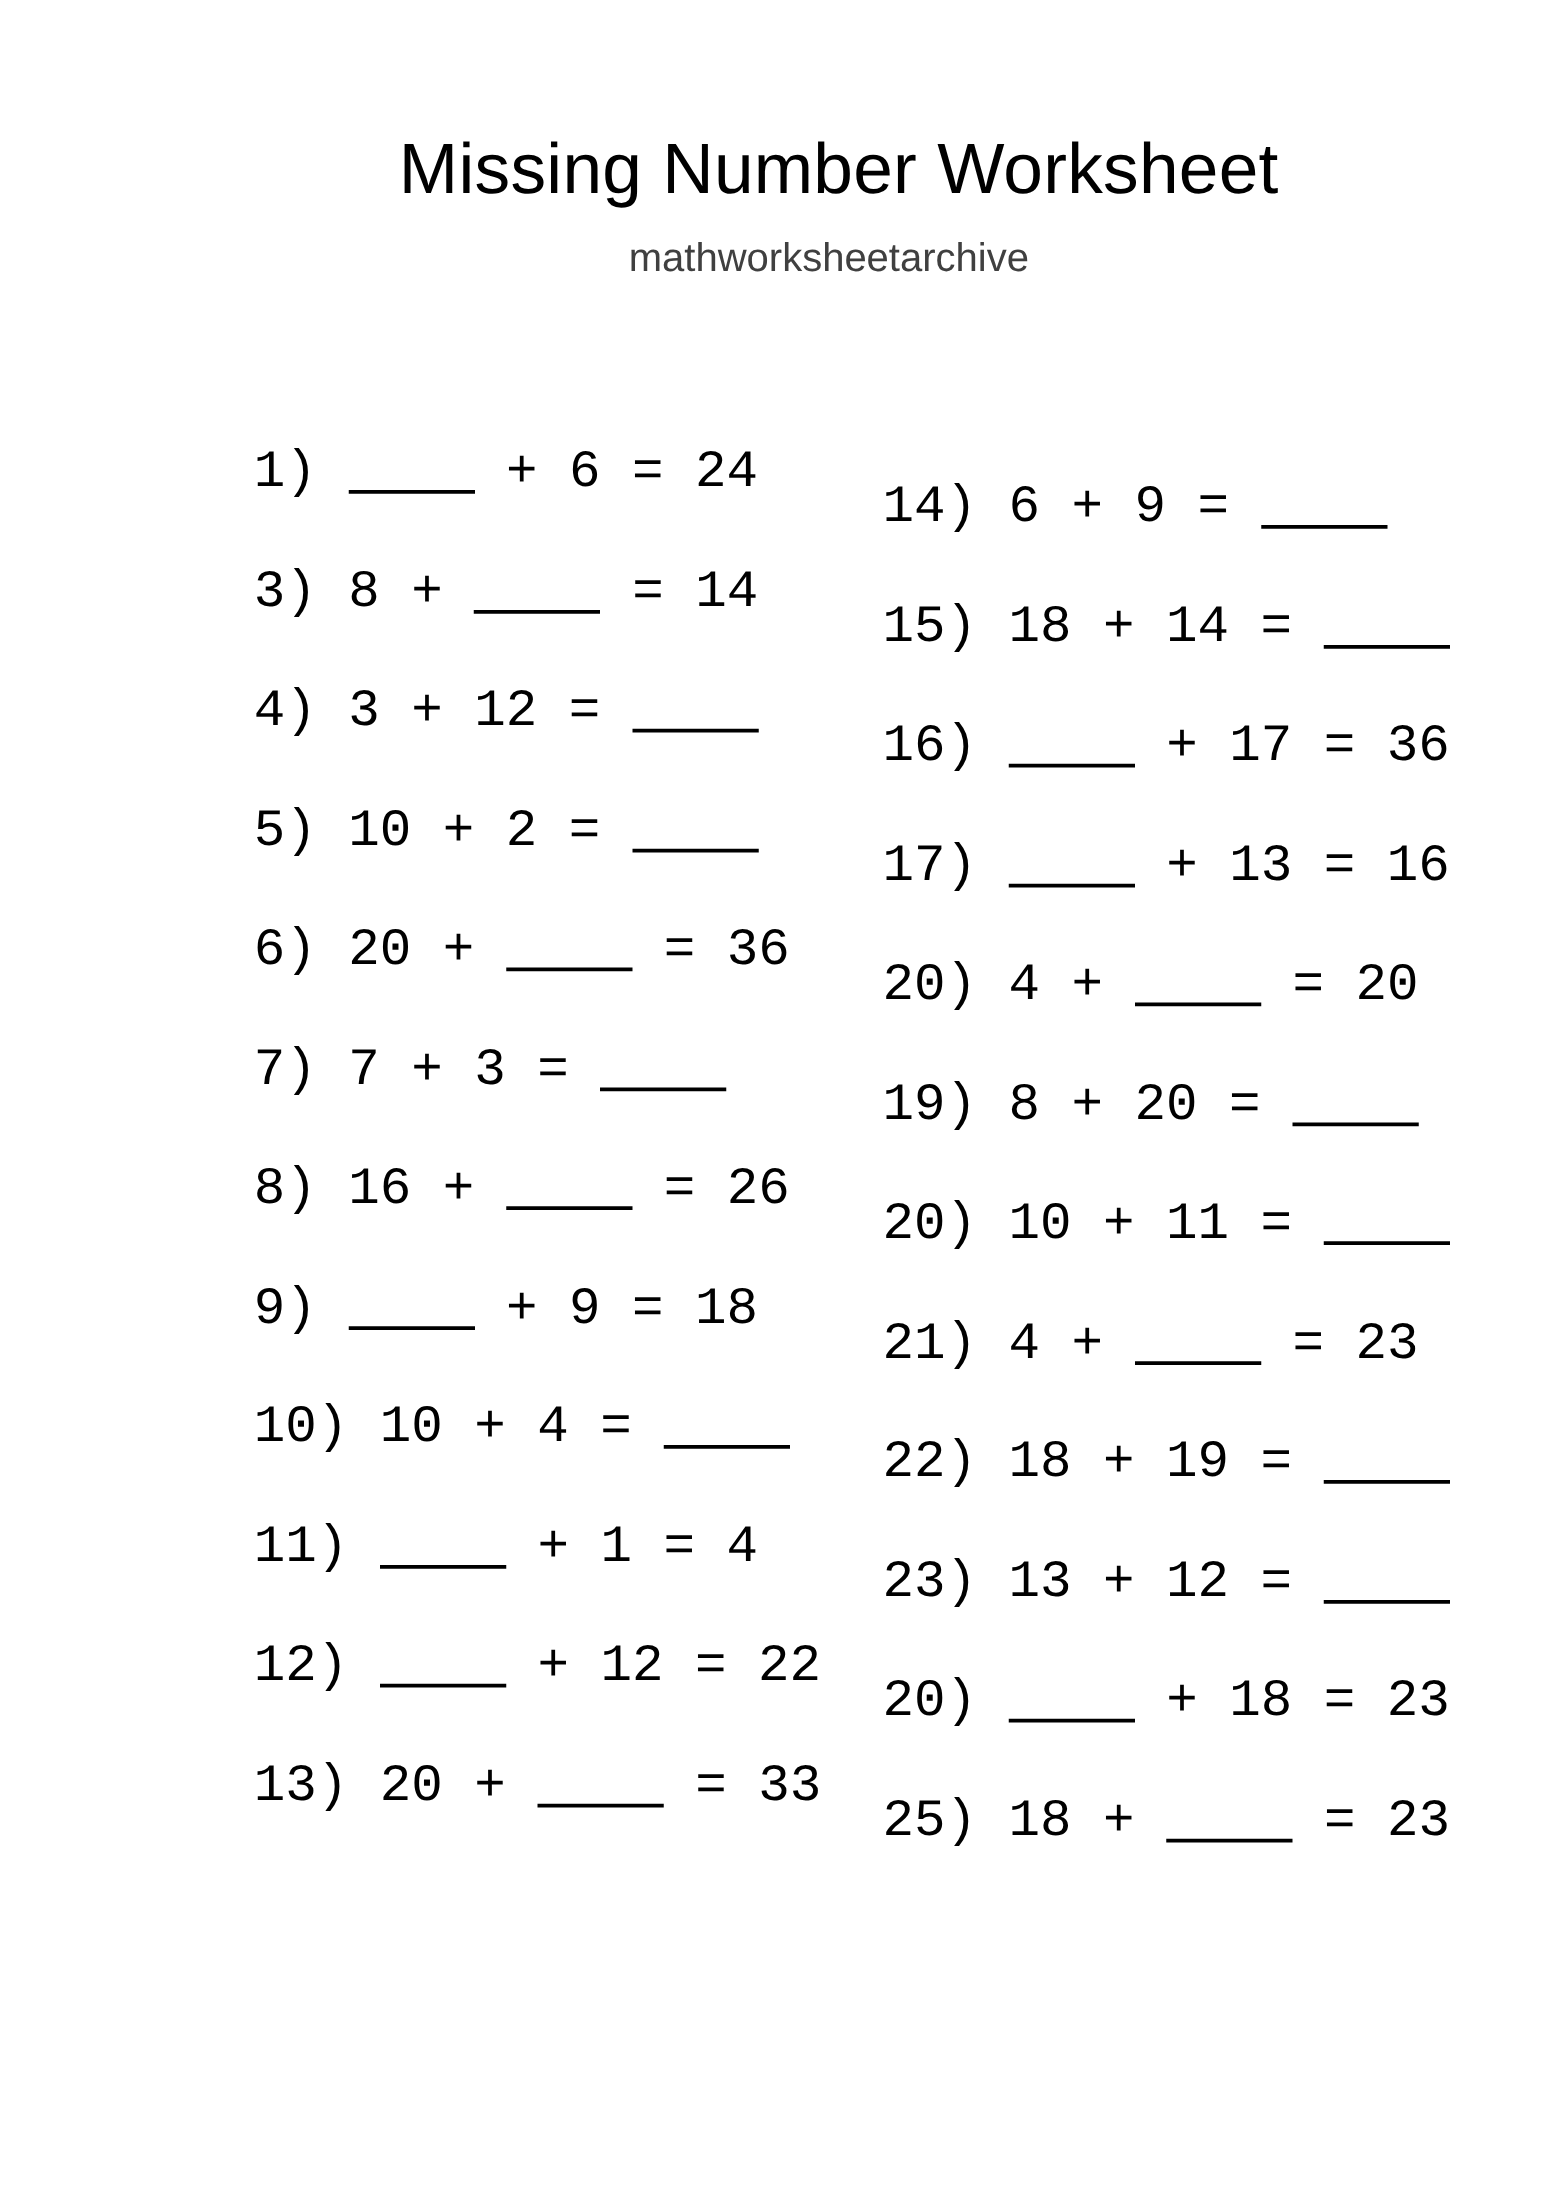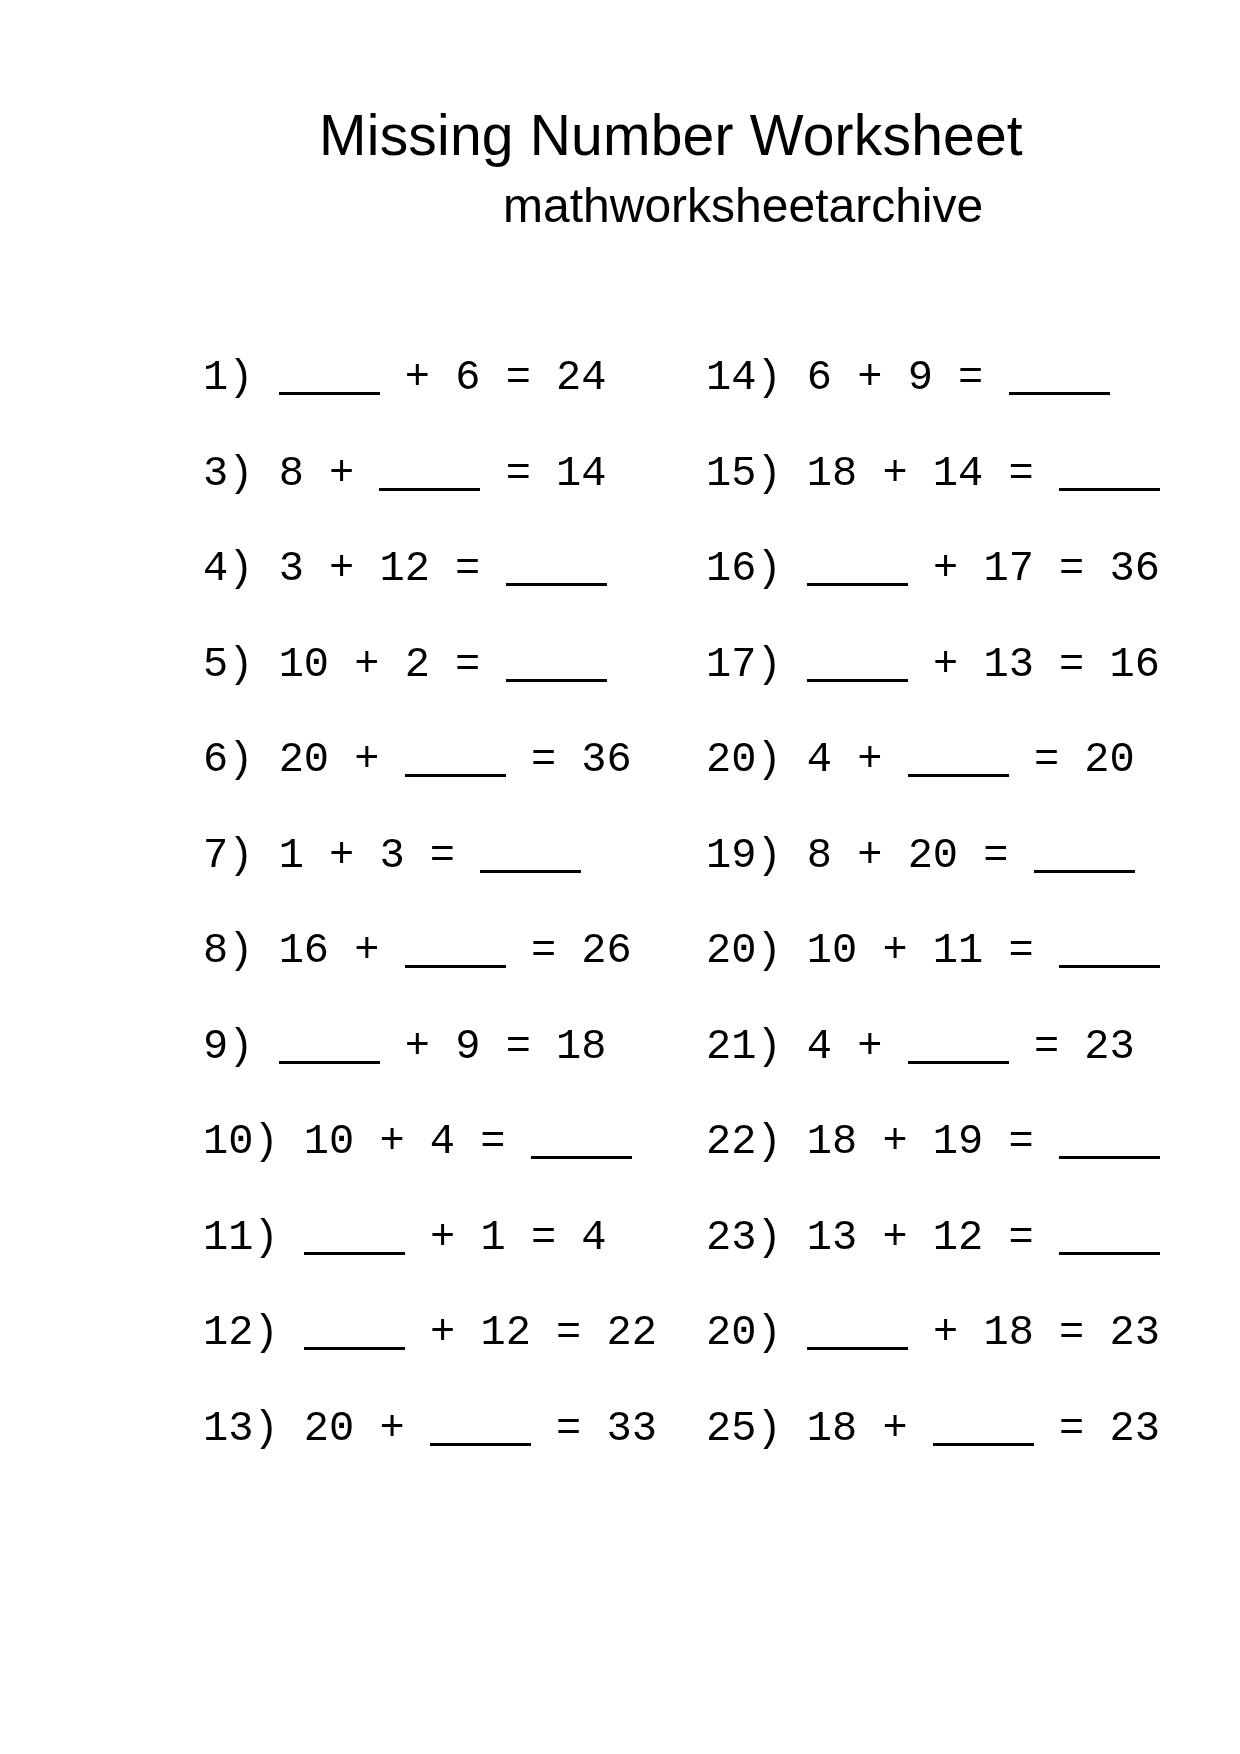--- a/index.html
+++ b/index.html
@@ -26,31 +26,31 @@
       font-size: 57px;
       line-height: 70px;
       font-weight: normal;
       margin: 0;
       letter-spacing: 0.2px;
     }
     .subtitle {
       position: absolute;
       left: 503px;
       top: 182px;
-      font-size: 48px;
+      font-size: 32px;
       line-height: 48px;
-      color: #000000;
+      color: #404040;
     }
     .column {
       position: absolute;
       top: 348px;
       font-family: Liberation Mono, monospace;
     }
     .col-left { left: 203px; }
-    .col-right { left: 706px; }
+    .col-right { left: 706px; margin-top: 28px; }
     .problem {
       height: 95.5px;
       font-size: 42px;
       line-height: 60px;
       white-space: nowrap;
     }
     .blank {
       display: inline-block;
       width: 101px;
       height: 3px;
@@ -63,21 +63,21 @@
 
 <h1 class="title">Missing Number Worksheet</h1>
 <div class="subtitle">mathworksheetarchive</div>
 
 <div class="column col-left">
     <div class="problem"><span>1)</span> <span class="blank"></span> <span>+ 6 = 24</span></div>
     <div class="problem"><span>3)</span> <span>8 +</span> <span class="blank"></span> <span>= 14</span></div>
     <div class="problem"><span>4)</span> <span>3 + 12 =</span> <span class="blank"></span></div>
     <div class="problem"><span>5)</span> <span>10 + 2 =</span> <span class="blank"></span></div>
     <div class="problem"><span>6)</span> <span>20 +</span> <span class="blank"></span> <span>= 36</span></div>
-    <div class="problem"><span>7)</span> <span>1 + 3 =</span> <span class="blank"></span></div>
+    <div class="problem"><span>7)</span> <span>7 + 3 =</span> <span class="blank"></span></div>
     <div class="problem"><span>8)</span> <span>16 +</span> <span class="blank"></span> <span>= 26</span></div>
     <div class="problem"><span>9)</span> <span class="blank"></span> <span>+ 9 = 18</span></div>
     <div class="problem"><span>10)</span> <span>10 + 4 =</span> <span class="blank"></span></div>
     <div class="problem"><span>11)</span> <span class="blank"></span> <span>+ 1 = 4</span></div>
     <div class="problem"><span>12)</span> <span class="blank"></span> <span>+ 12 = 22</span></div>
     <div class="problem"><span>13)</span> <span>20 +</span> <span class="blank"></span> <span>= 33</span></div>
   </div>
 <div class="column col-right">
     <div class="problem"><span>14)</span> <span>6 + 9 =</span> <span class="blank"></span></div>
     <div class="problem"><span>15)</span> <span>18 + 14 =</span> <span class="blank"></span></div>

